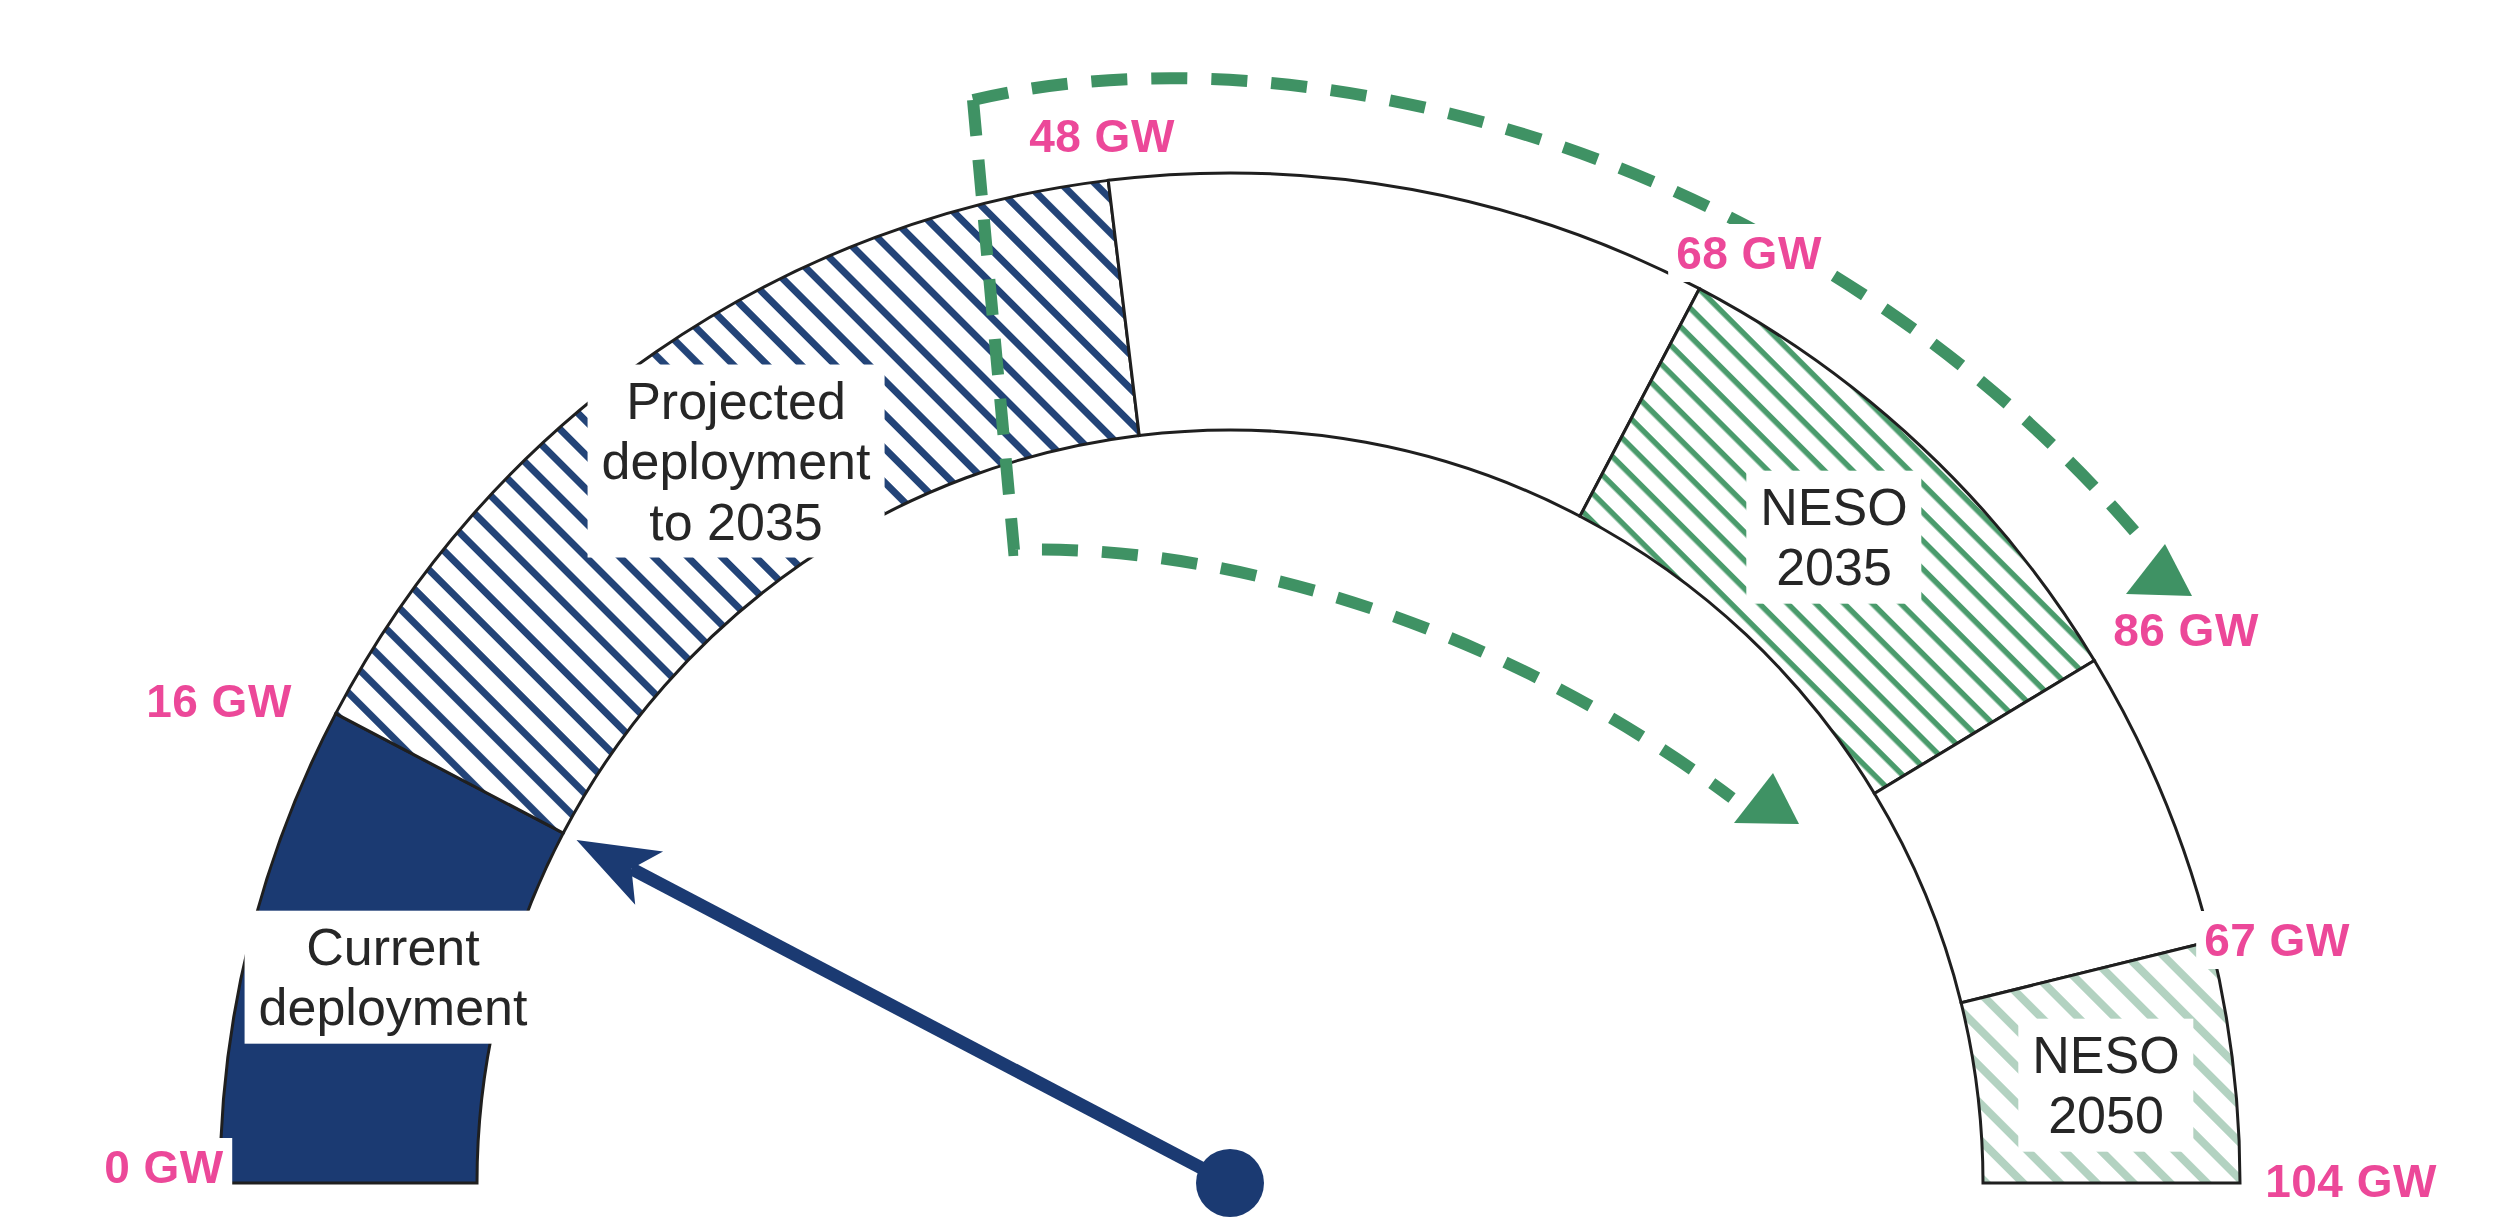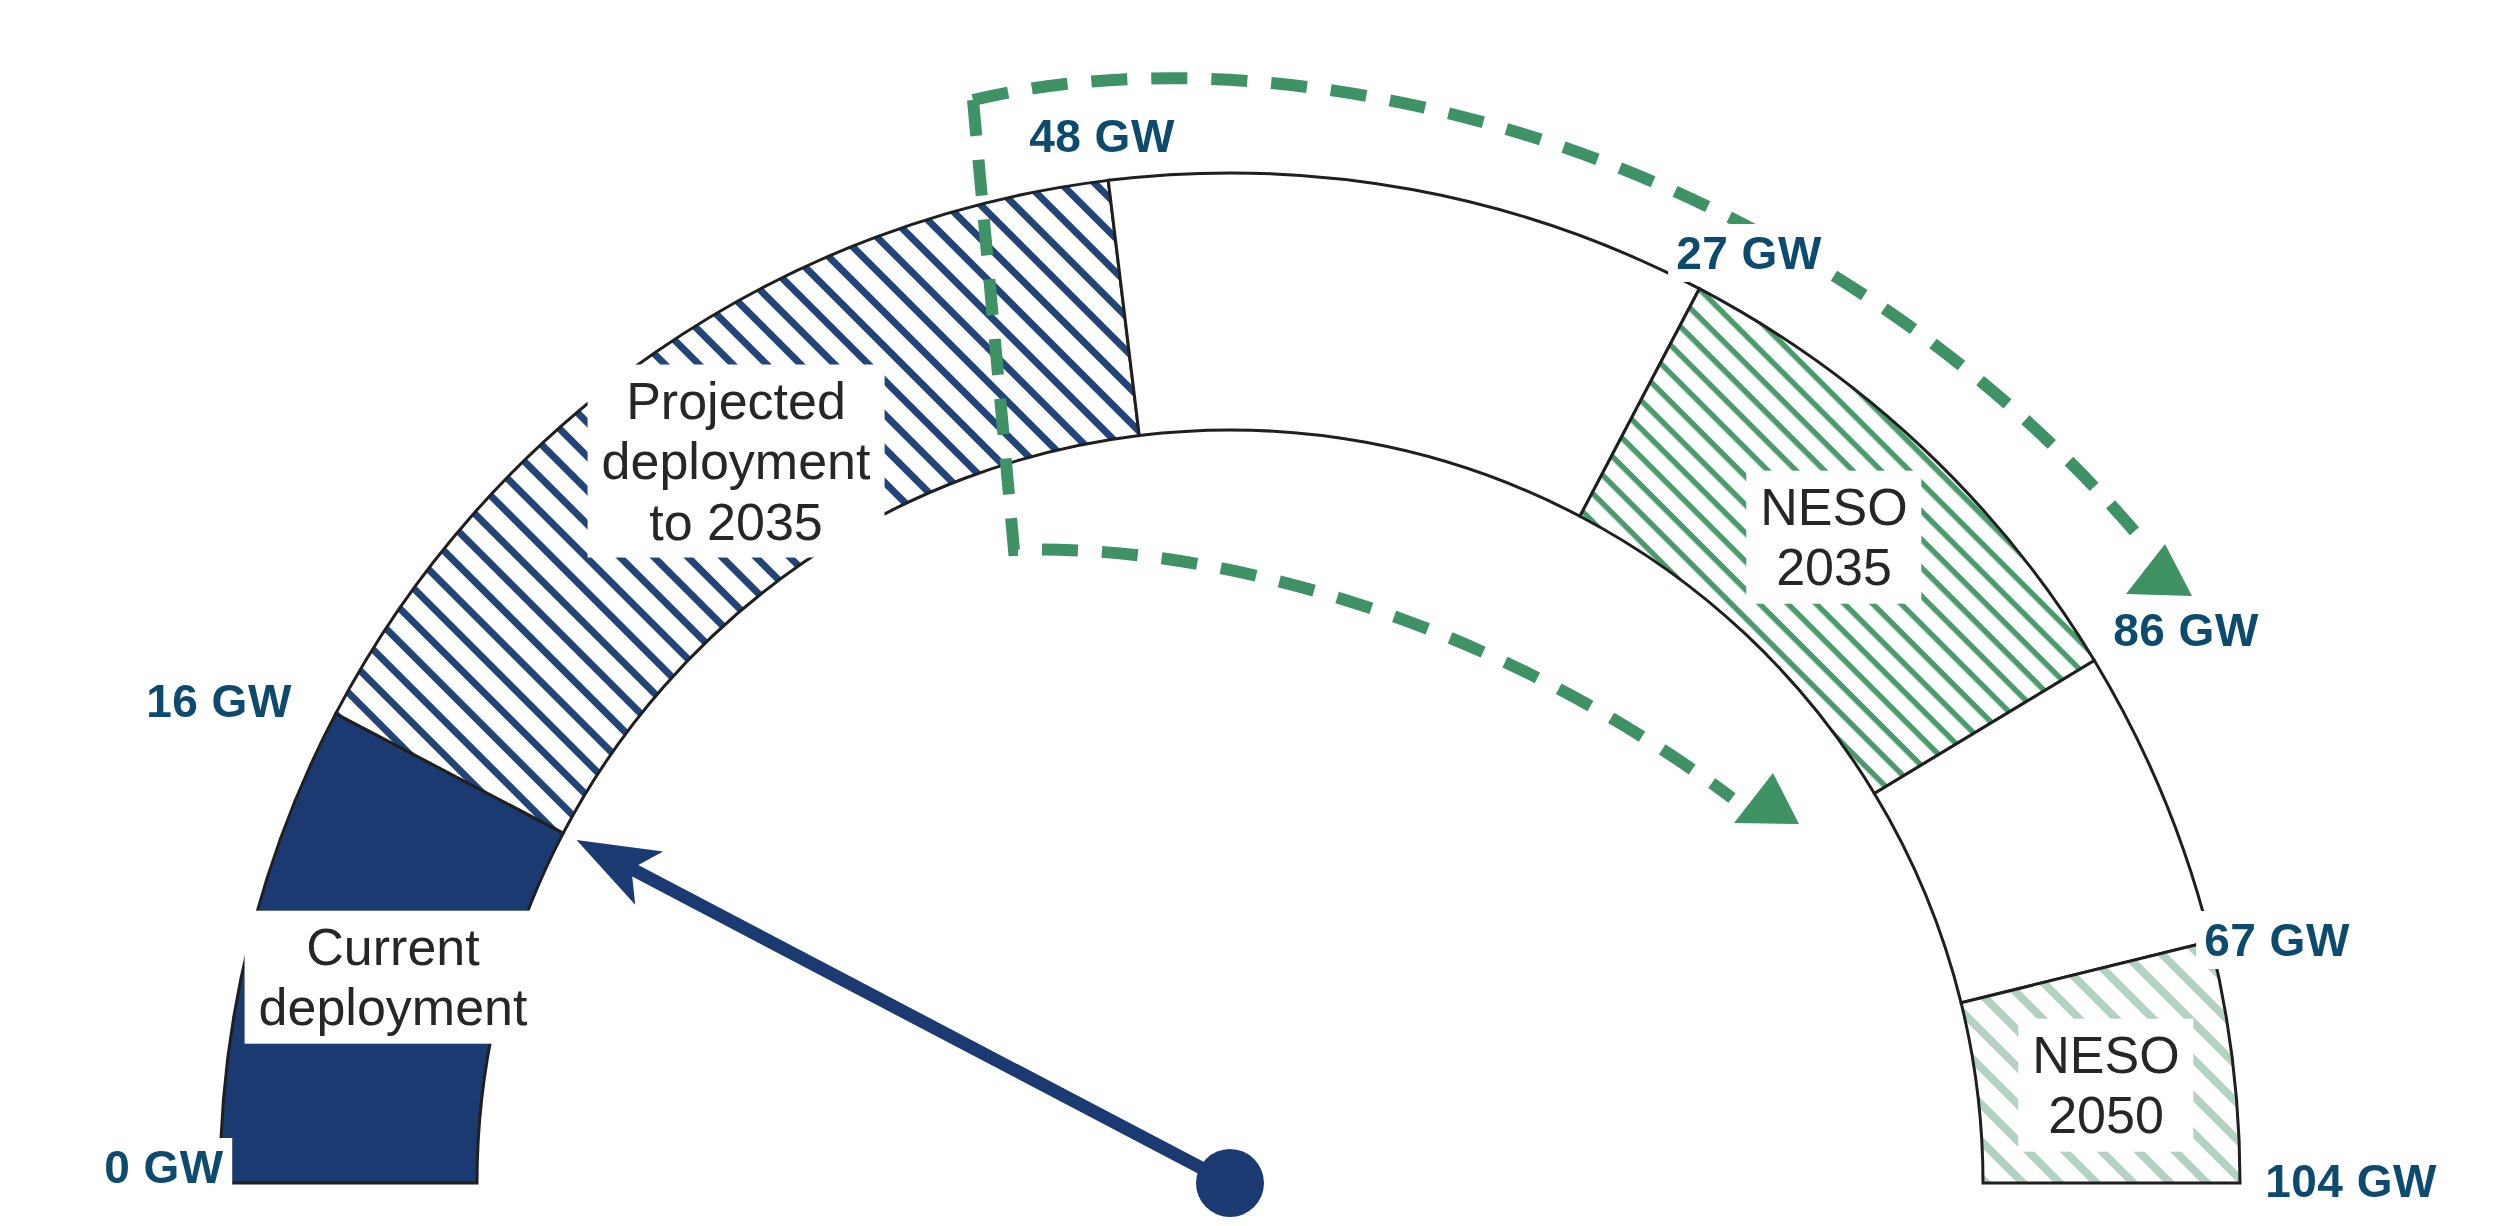--- a/index.html
+++ b/index.html
@@ -1,20 +1,20 @@
 <!DOCTYPE html>
 <html><head>
 <meta charset="utf-8">
 <style>
   html,body{margin:0;padding:0;background:#ffffff;}
   body{width:2505px;height:1226px;overflow:hidden;font-family:"Liberation Sans",sans-serif;}
   .stage{position:relative;width:2505px;height:1226px;background:#ffffff;}
   .stage > svg{position:absolute;left:0;top:0;}
   .lbl{position:absolute;transform:translate(-50%,-50%);}
-  .tick{font-weight:bold;font-size:46px;color:#0c4a6e;background:#ffffff;padding:2px 8px;white-space:nowrap;letter-spacing:0.5px;}
+  .tick{font-weight:bold;font-size:46px;color:#ec4899;background:#ffffff;padding:2px 8px;white-space:nowrap;letter-spacing:0.5px;}
   .seg{font-size:52px;color:#262626;background:#ffffff;padding:6px 14px;text-align:center;white-space:pre-line;line-height:1.16;}
   .annotation{font-size:58px;color:#4f9c6f;text-align:center;white-space:pre-line;line-height:1.16;letter-spacing:1px;}
   
   .tick-0   {left:132px;  top:1167px;margin-left:32px;}
   .tick-16  {left:219px;  top:701px;}
   .tick-48  {left:1102px; top:136px;}
   .tick-68  {left:1749px; top:253px;}
   .tick-86  {left:2186px; top:630px;}
   .tick-96  {left:2277px; top:940px;}
   .tick-104 {left:2351px; top:1181px;}
@@ -55,21 +55,21 @@
       <polygon points="2126,594 2165,544 2192,596" fill="#3f9264"></polygon>
       <polygon points="1734,823 1773,773 1799,824" fill="#3f9264"></polygon>
       <line x1="1230" y1="1183" x2="631.43172665843" y2="868.8471356984127" stroke="#1b3a72" stroke-width="13"></line>
       <polygon points="576.533453067931,840.034299031699 635.1991520101811,904.7052799088843 631.43172665843,868.8471356984127 663.0825423328073,851.5779183696917" fill="#1b3a72"></polygon>
       <circle cx="1230" cy="1183" r="34" fill="#1b3a72"></circle>
     </svg>
 
   <div class="lbl tick tick-0">0 GW</div>
   <div class="lbl tick tick-16">16 GW</div>
   <div class="lbl tick tick-48">48 GW</div>
-  <div class="lbl tick tick-68">27 GW</div>
+  <div class="lbl tick tick-68">68 GW</div>
   <div class="lbl tick tick-86">86 GW</div>
   <div class="lbl tick tick-96">67 GW</div>
   <div class="lbl tick tick-104">104 GW</div>
 
   <div class="lbl seg seg-current">Current
 deployment</div>
   <div class="lbl seg seg-projected">Projected
 deployment
 to 2035</div>
   <div class="lbl seg seg-neso2035">NESO

